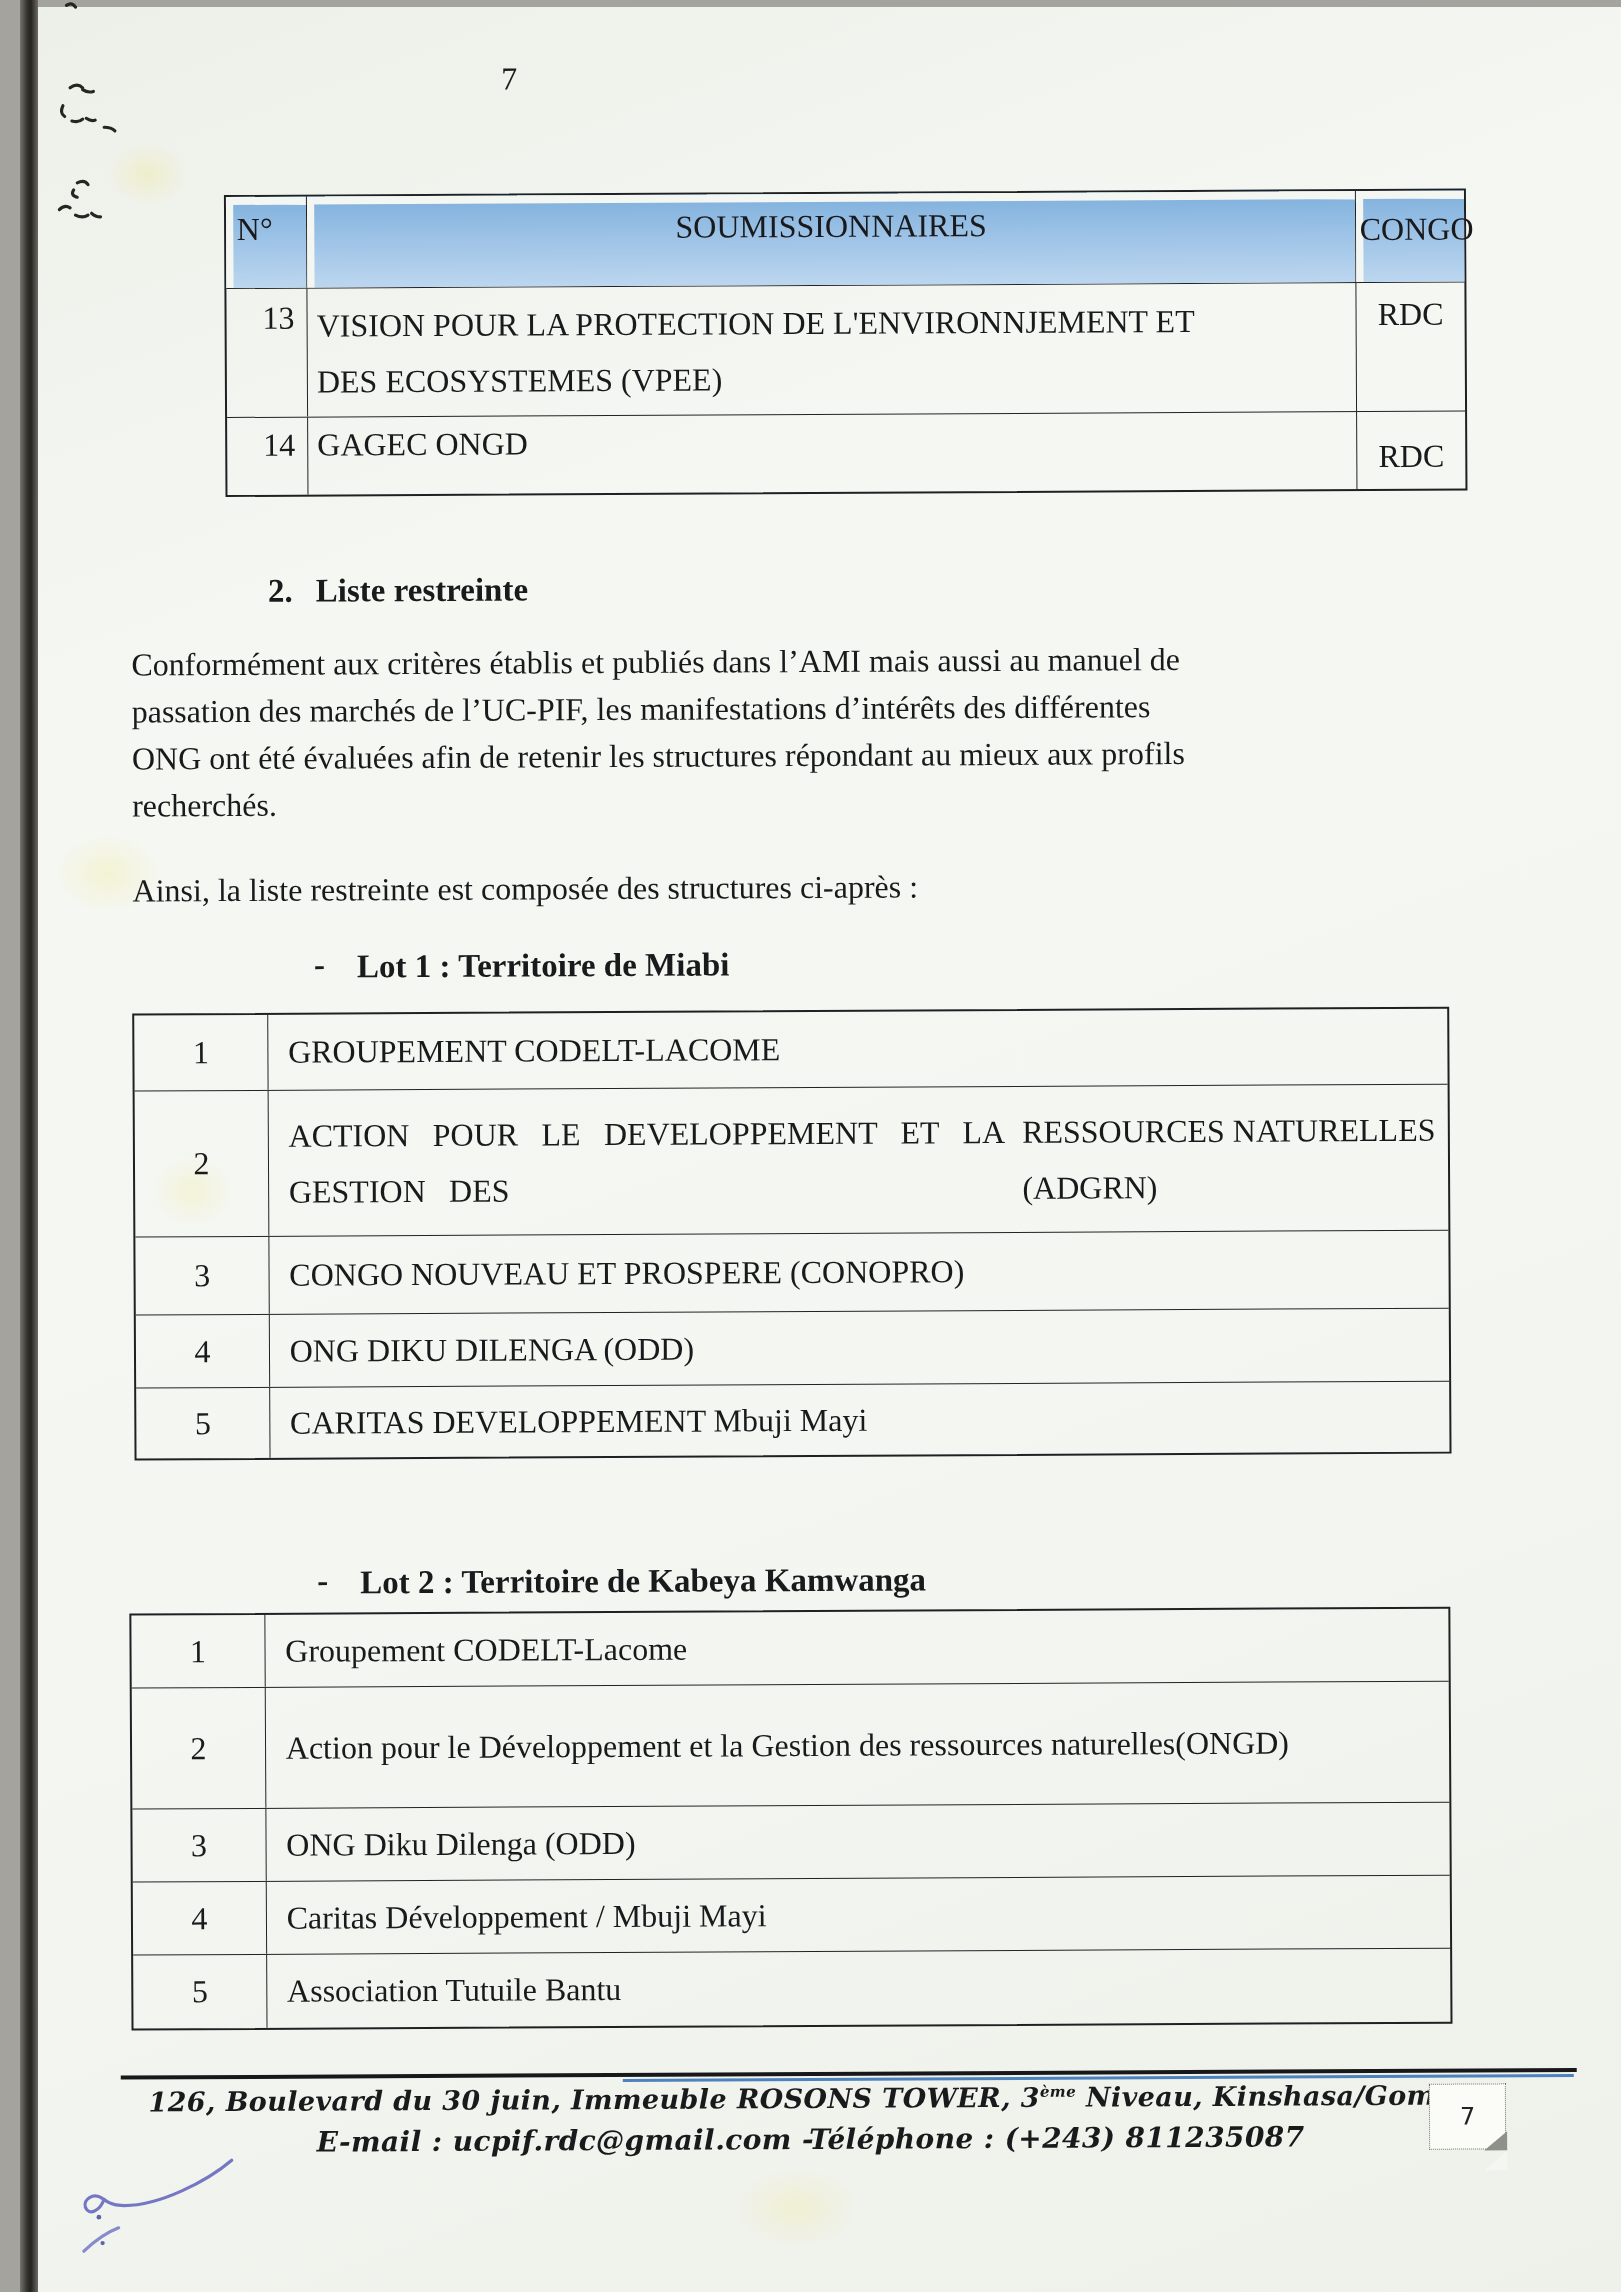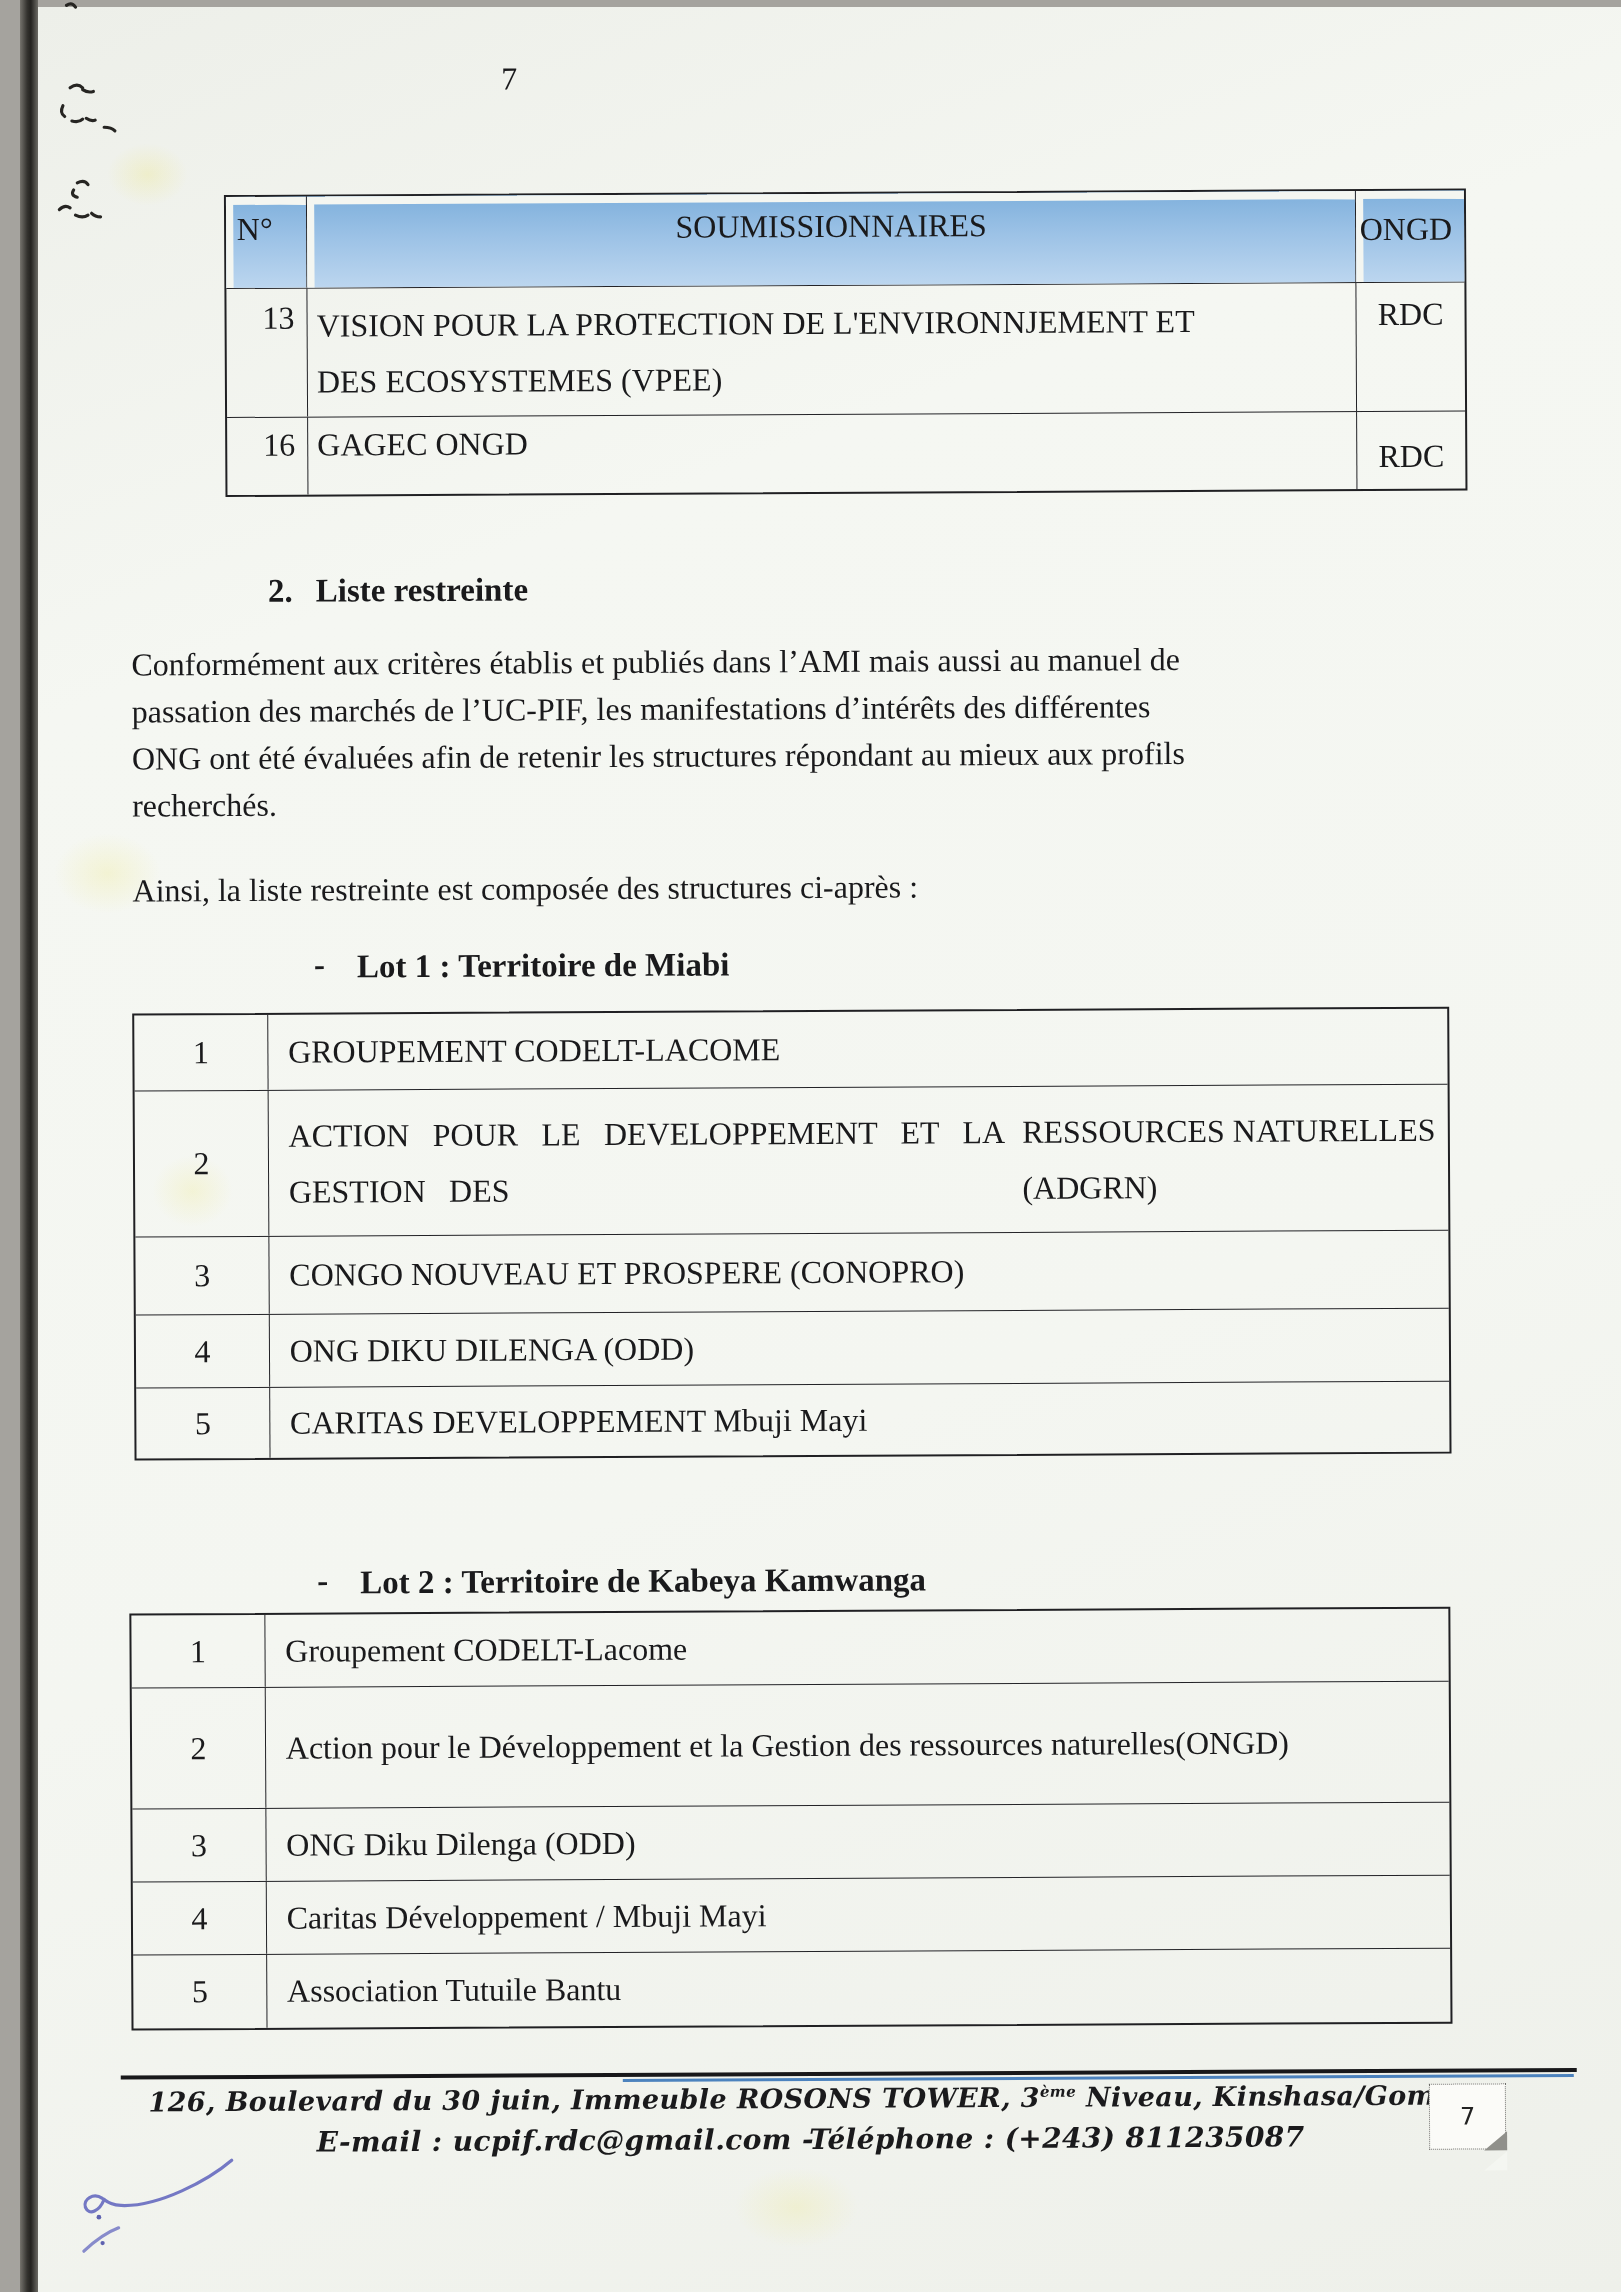--- a/index.html
+++ b/index.html
@@ -132,32 +132,32 @@
   </svg>
 
   <div id="content">
 
     <div class="pagenum">7</div>
 
     <div class="stable t1">
       <div class="trow thead">
         <div class="c c-num cell-txt">N°</div>
         <div class="c c-name cell-txt">SOUMISSIONNAIRES</div>
-        <div class="c c-pays cell-txt">ONGD</div>
+        <div class="c c-pays cell-txt">CONGO</div>
       </div>
       <div class="trow r13">
         <div class="c c-num cell-txt">13</div>
         <div class="c c-name cell-txt">
             <div>VISION POUR LA PROTECTION DE L'ENVIRONNJEMENT ET</div>
             <div>DES ECOSYSTEMES (VPEE)</div>
           </div>
         <div class="c c-pays cell-txt">RDC</div>
       </div>
       <div class="trow r14">
-        <div class="c c-num cell-txt">16</div>
+        <div class="c c-num cell-txt">14</div>
         <div class="c c-name cell-txt">GAGEC ONGD</div>
         <div class="c c-pays cell-txt">RDC</div>
       </div>
     </div>
 
     <div class="h2">
       <span class="hnum">2.</span><span>Liste restreinte</span>
     </div>
 
     <div class="para">

